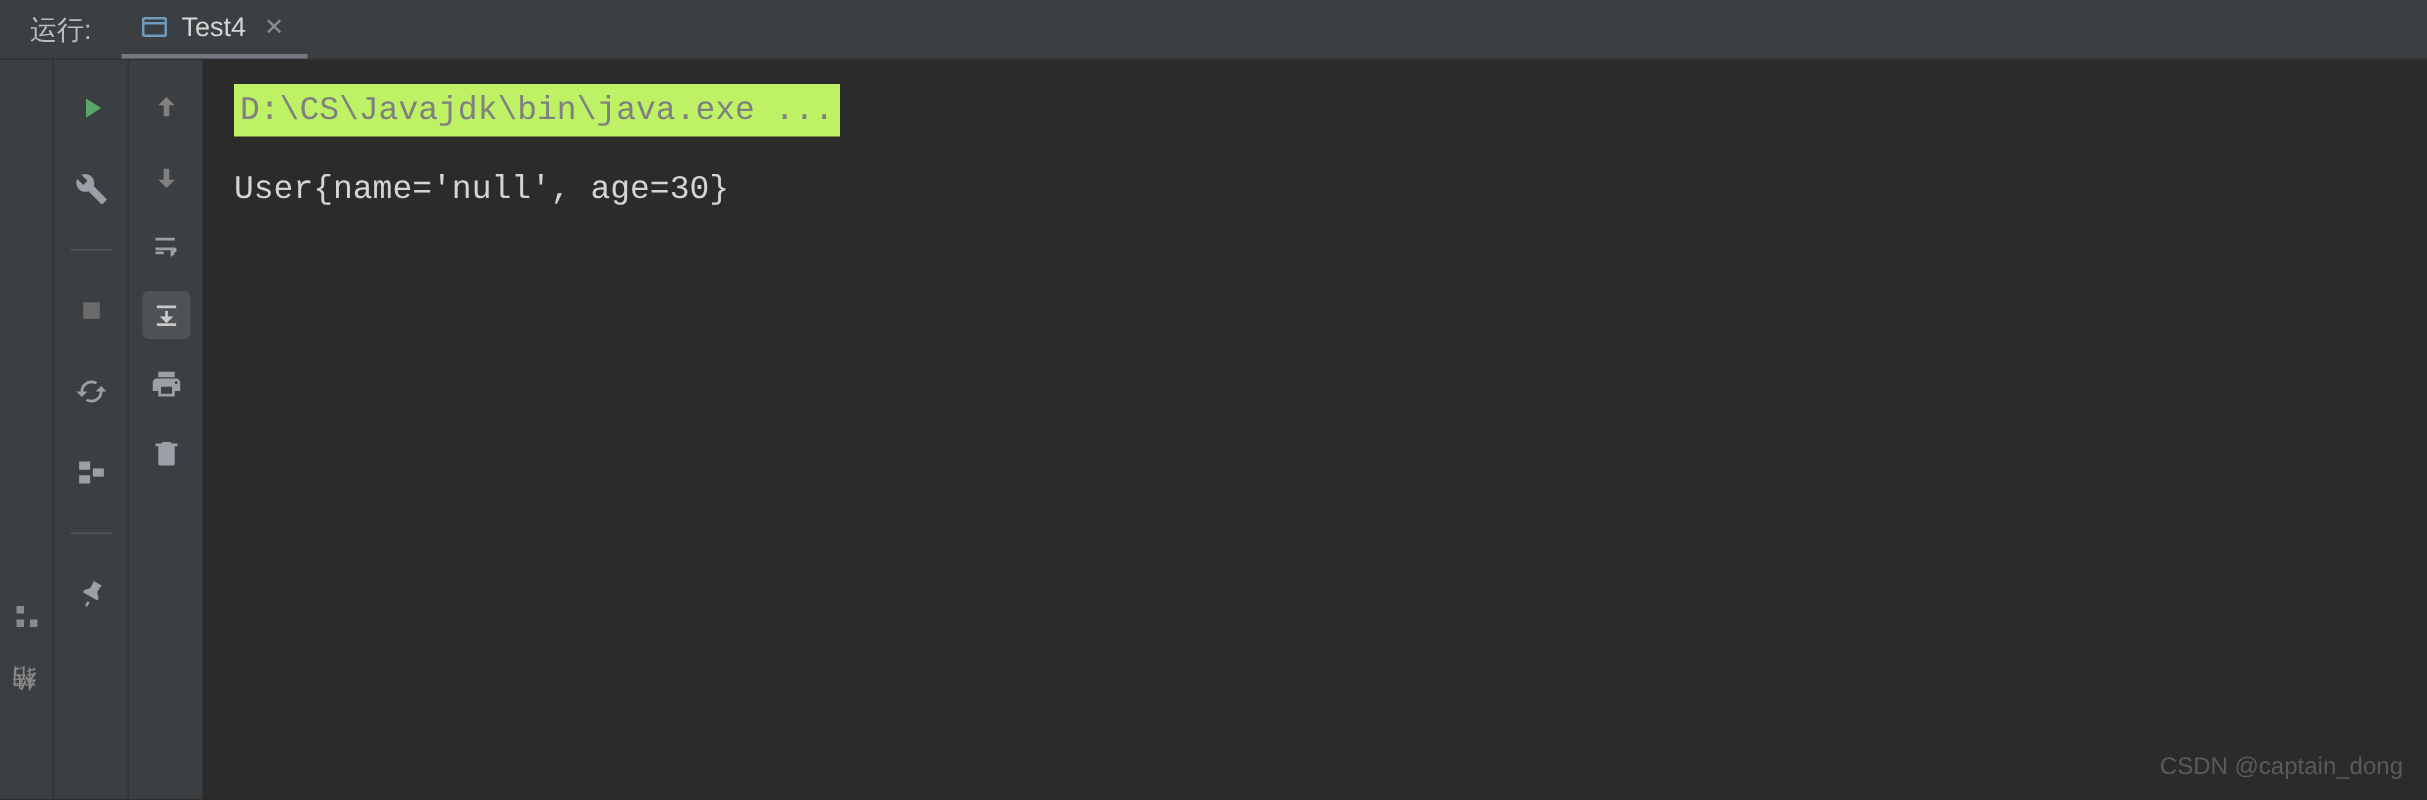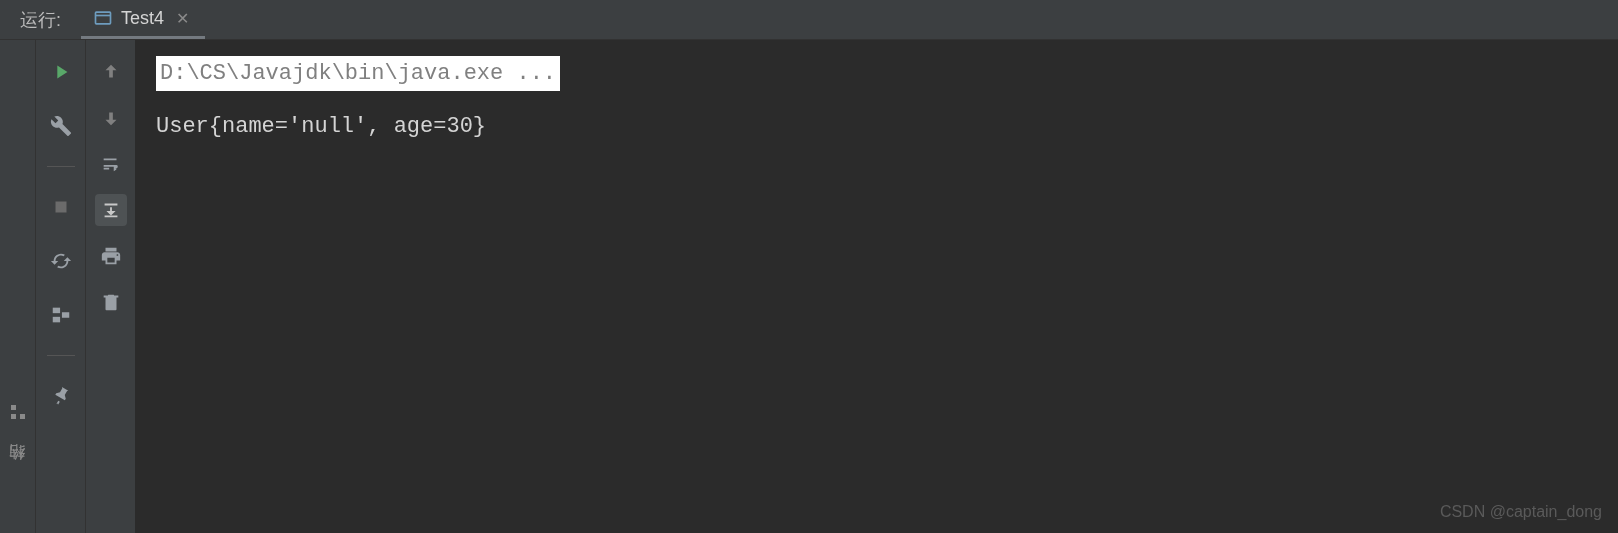--- a/index.html
+++ b/index.html
@@ -96,21 +96,21 @@
     .icon-btn svg { width: 22px; height: 22px; display: block; }
     .console {
       flex: 1;
       background: #2b2b2b;
       padding: 16px 20px;
       font-family: "Consolas", "Courier New", monospace;
       font-size: 22px;
       line-height: 1.6;
       color: #d4d4d4;
     }
-    .cmd-line { color: #808080; background: #ffffff; display: inline-block; padding: 0 4px; }
+    .cmd-line { color: #808080; background: #bef264; display: inline-block; padding: 0 4px; }
     .output-line { color: #d4d4d4; margin-top: 18px; }
     .exit-line { color: #d4d4d4; margin-top: 38px; font-family: "Microsoft YaHei", monospace; font-size: 21px; }
     .watermark {
       position: absolute;
       bottom: 12px;
       right: 16px;
       color: #5a5a5a;
       font-size: 16px;
       margin-top: 18px;
     }

